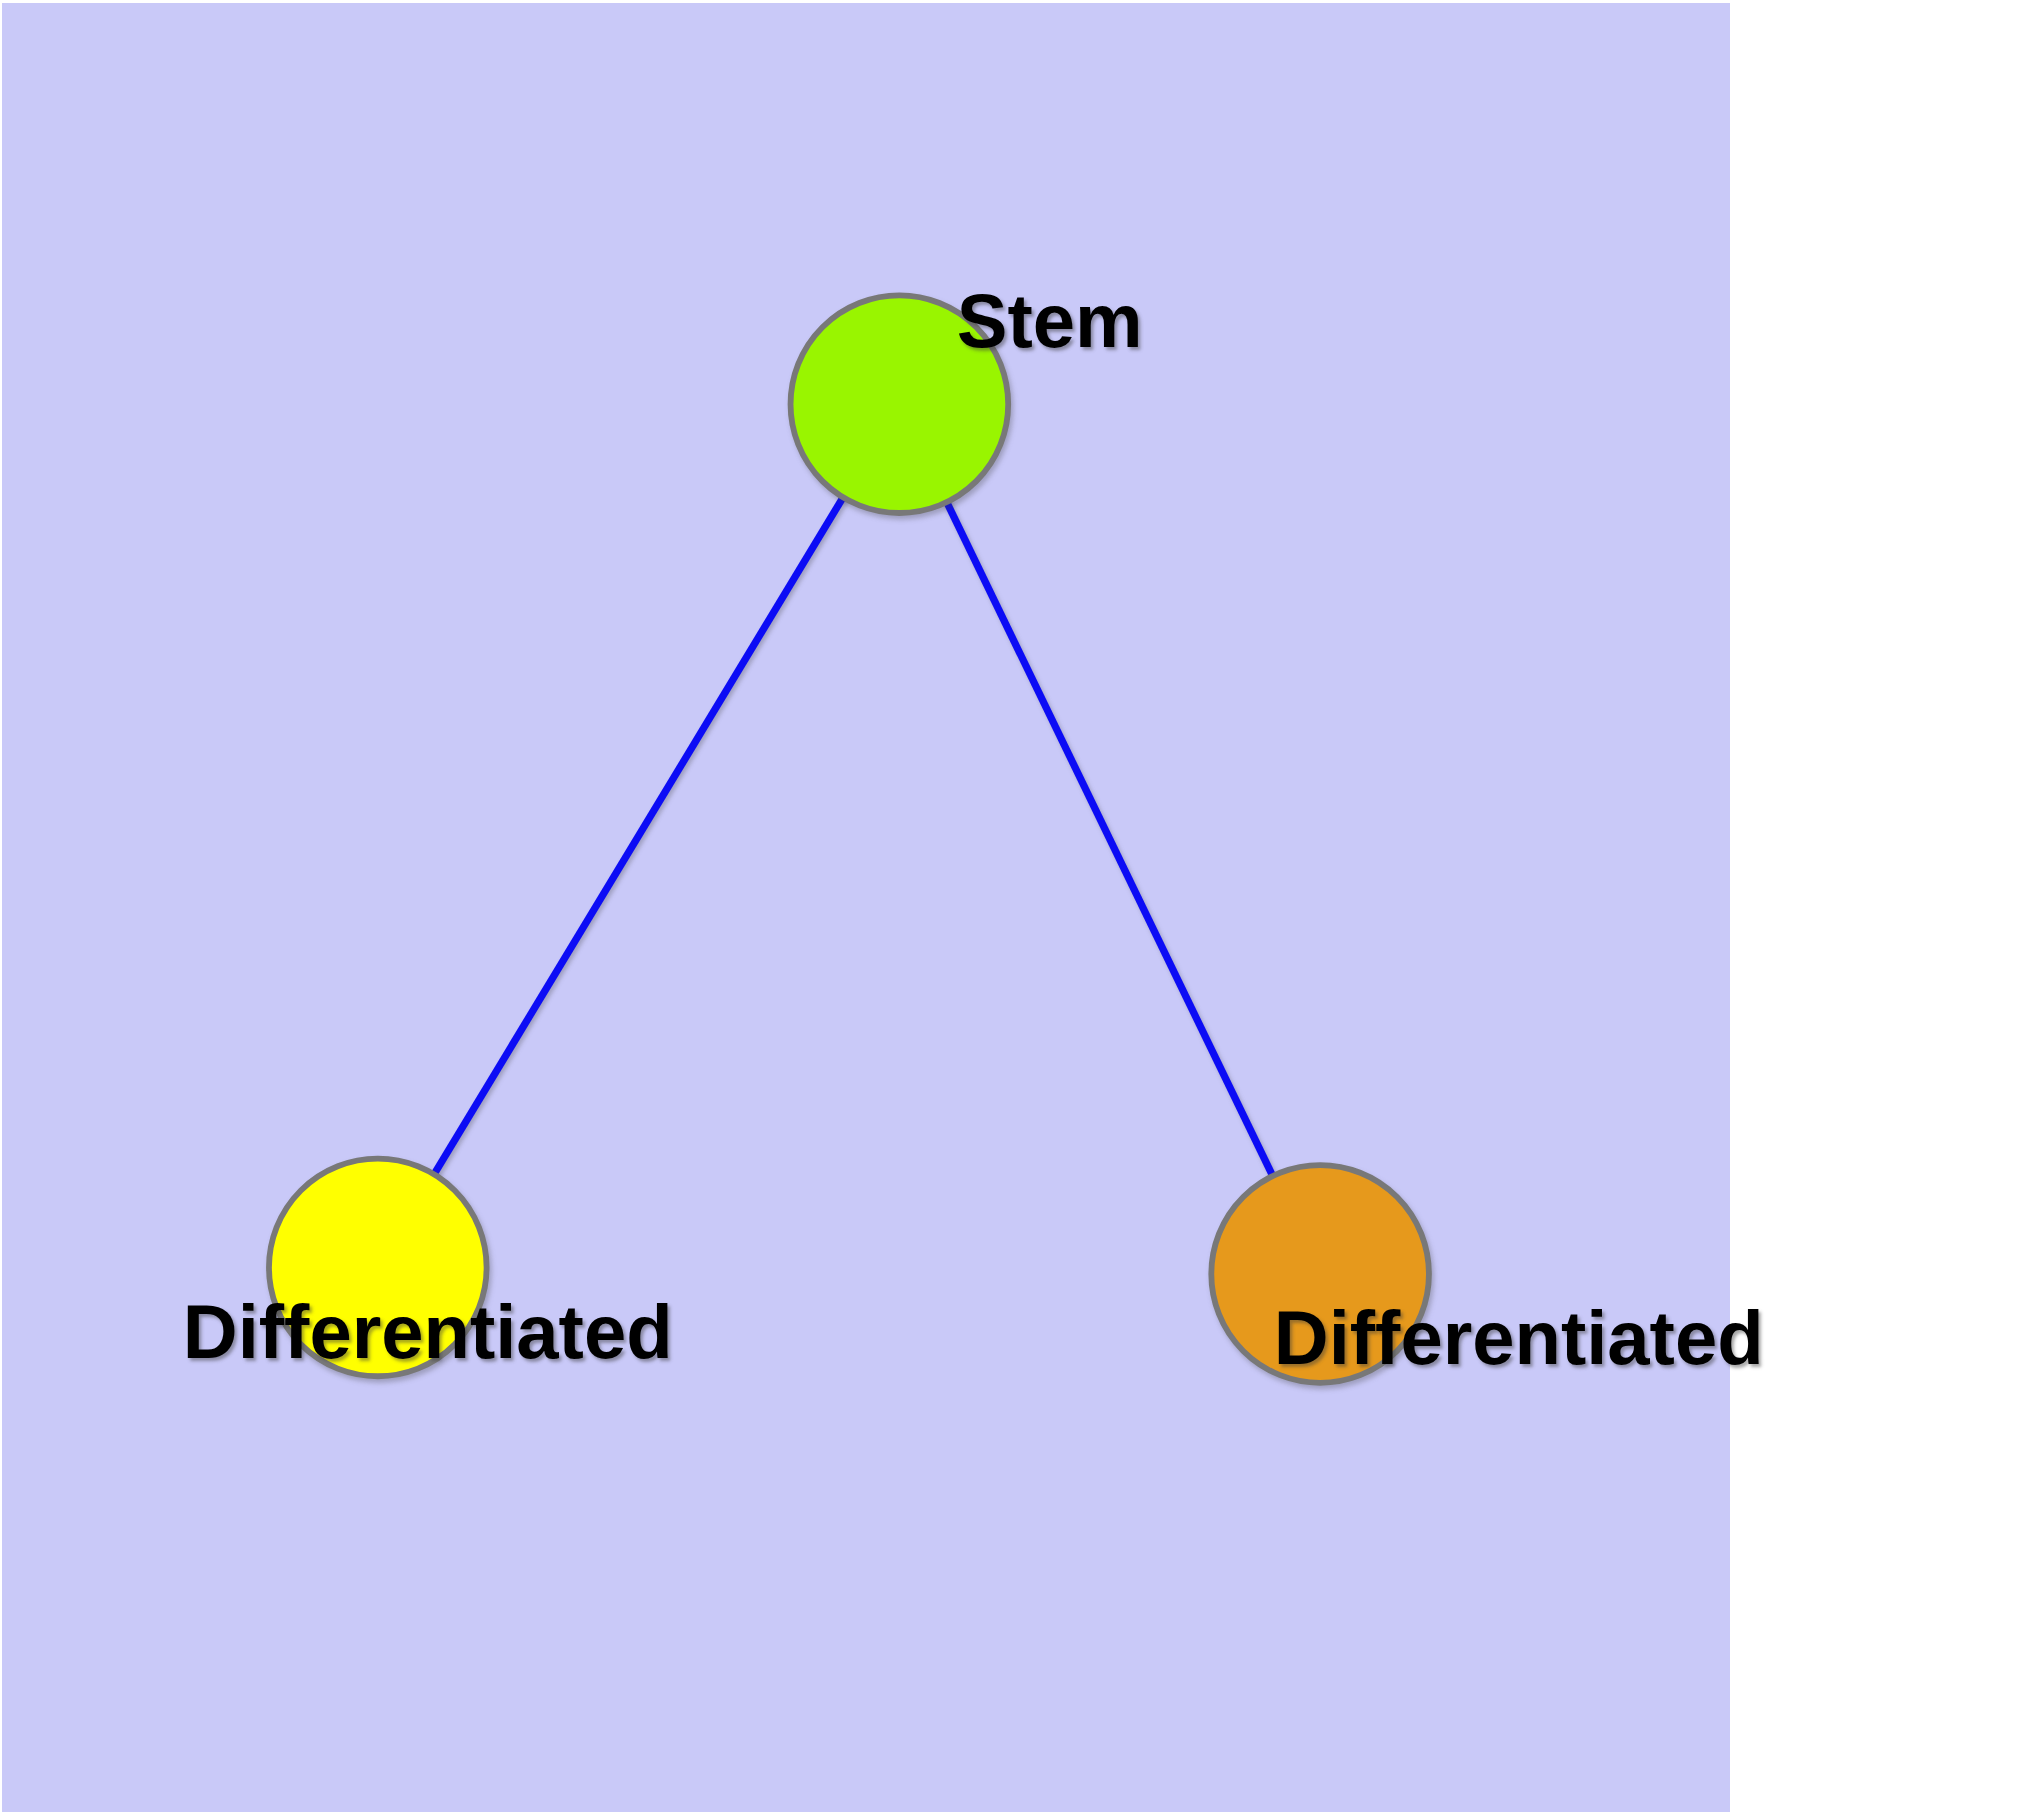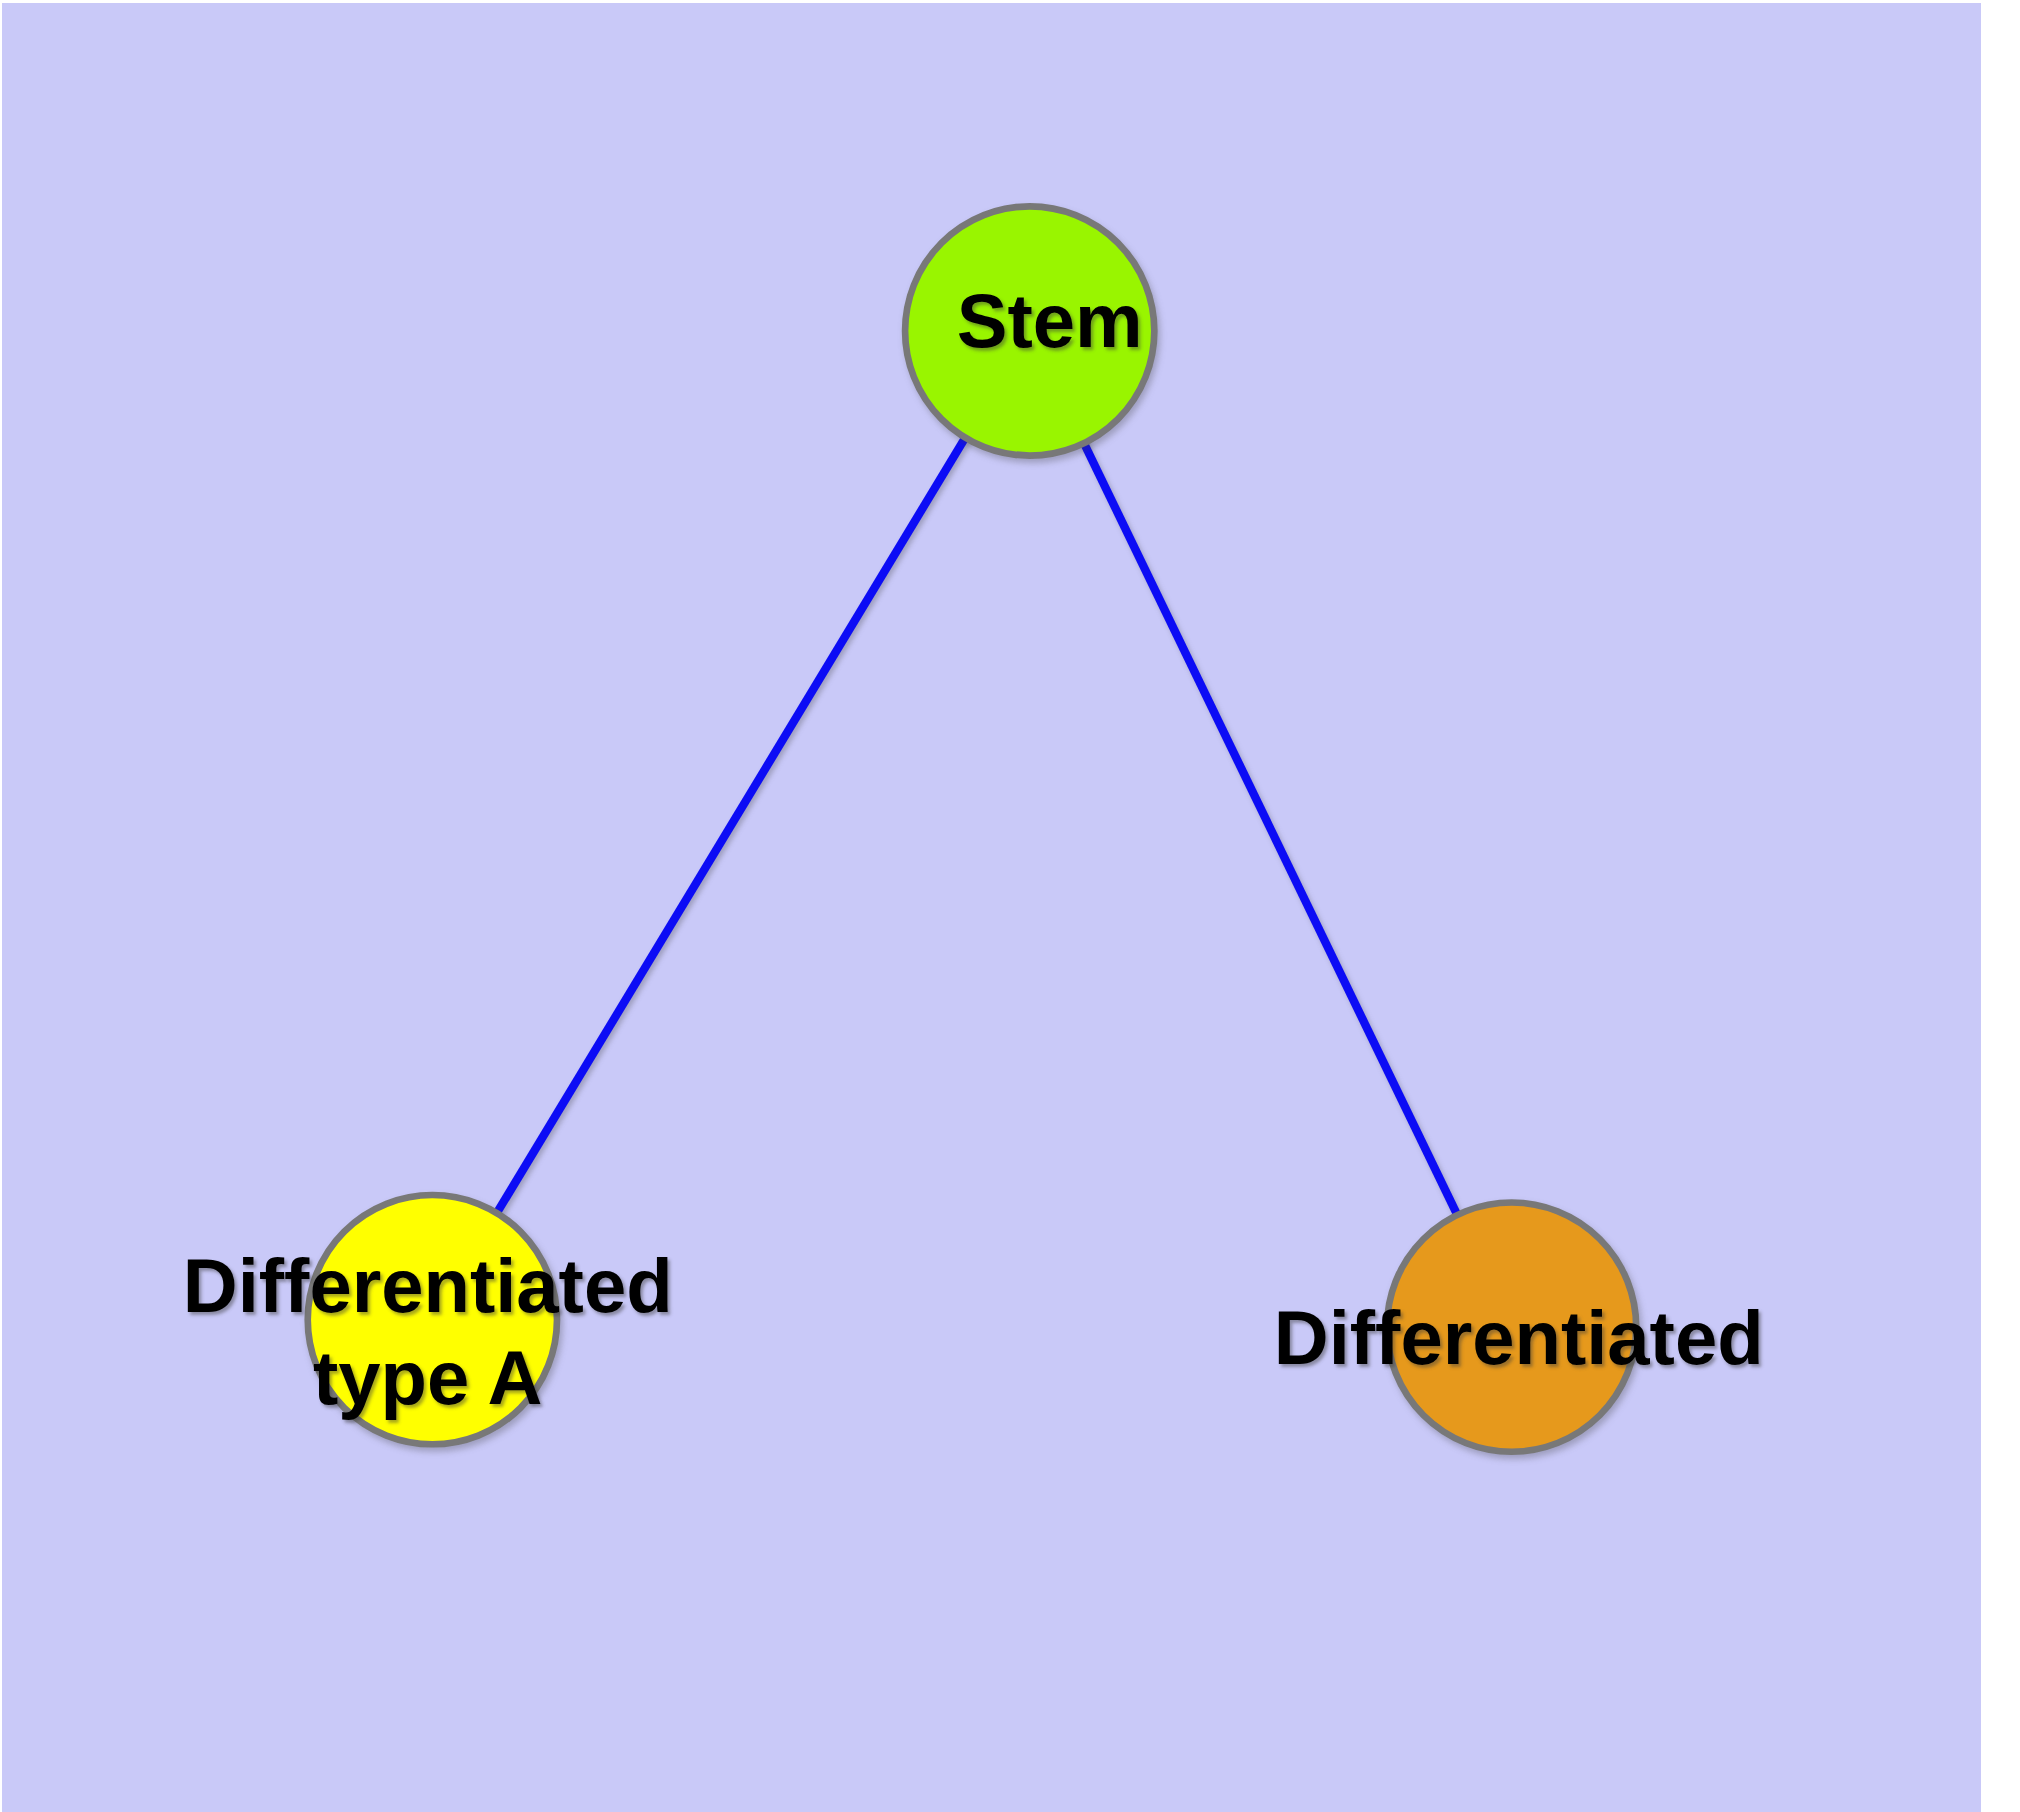--- a/index.html
+++ b/index.html
@@ -11,21 +11,21 @@
     padding: 0;
     width: 2021px;
     height: 1812px;
     background: #ffffff;
     overflow: hidden;
   }
   .canvas {
     position: absolute;
     left: 1.7px;
     top: 2.5px;
-    width: 1979px;
+    width: 1728px;
     height: 1810px;
     background: var(--bg);
   }
   .graph-svg {
     position: absolute;
     left: 0;
     top: 0;
     width: 100%;
     height: 100%;
   }
@@ -67,21 +67,20 @@
     <circle class="node-circle" cx="518" cy="1563" r="150" fill="#FFFF00"></circle>
     <circle class="node-circle" cx="1817" cy="1572" r="150" fill="#E6991C"></circle>
   </svg>
 
   <div class="node-label" style="left:1048px; top:318px;">
     <span class="line">Stem</span>
   </div>
 
   <div class="node-label" style="left:426px; top:1329px;">
     <span class="line">Differentiated</span>
-    <span class="line">type A</span>
   </div>
 
   <div class="node-label" style="left:1517px; top:1335px;">
     <span class="line">Differentiated</span>
   </div>
 
 </div>
 
 
 </body></html>

